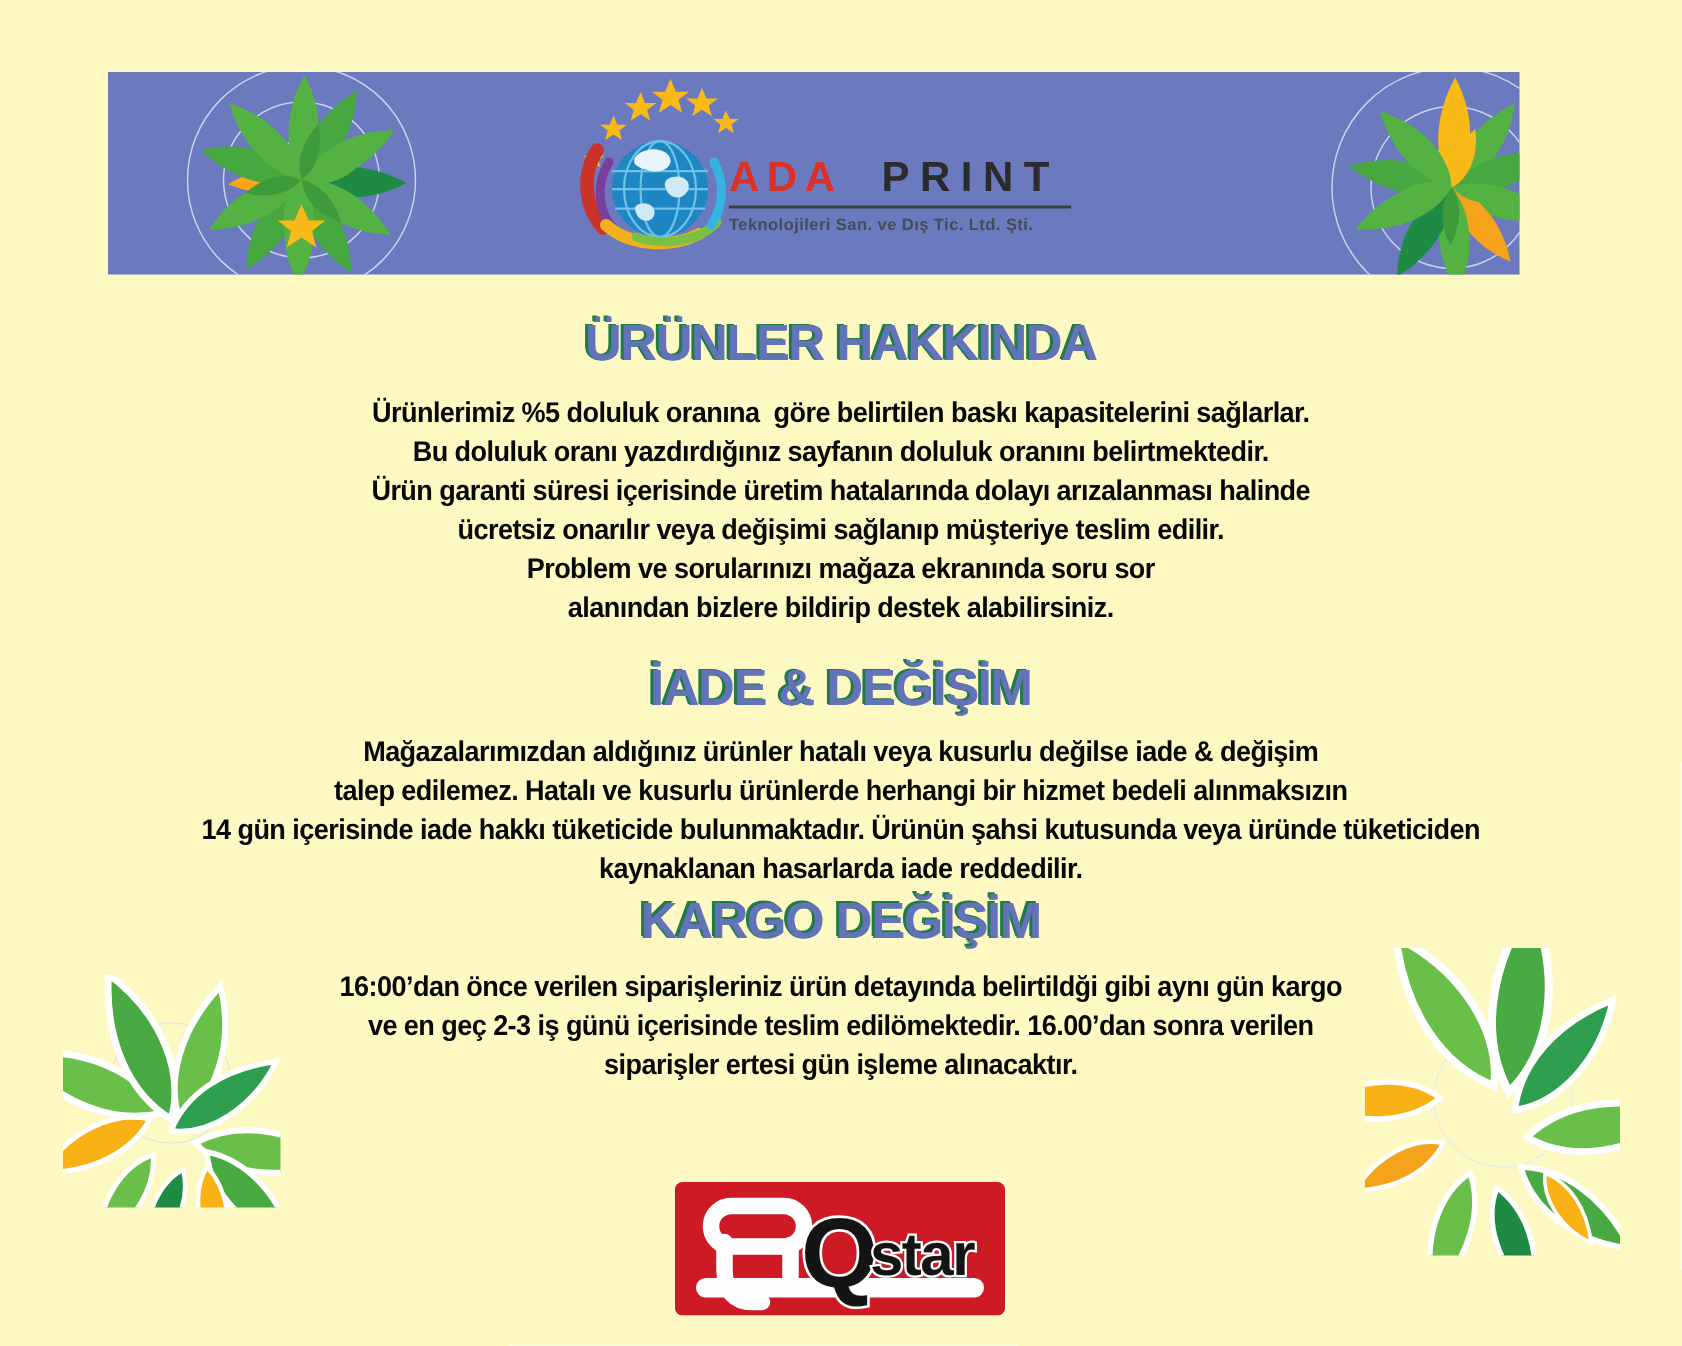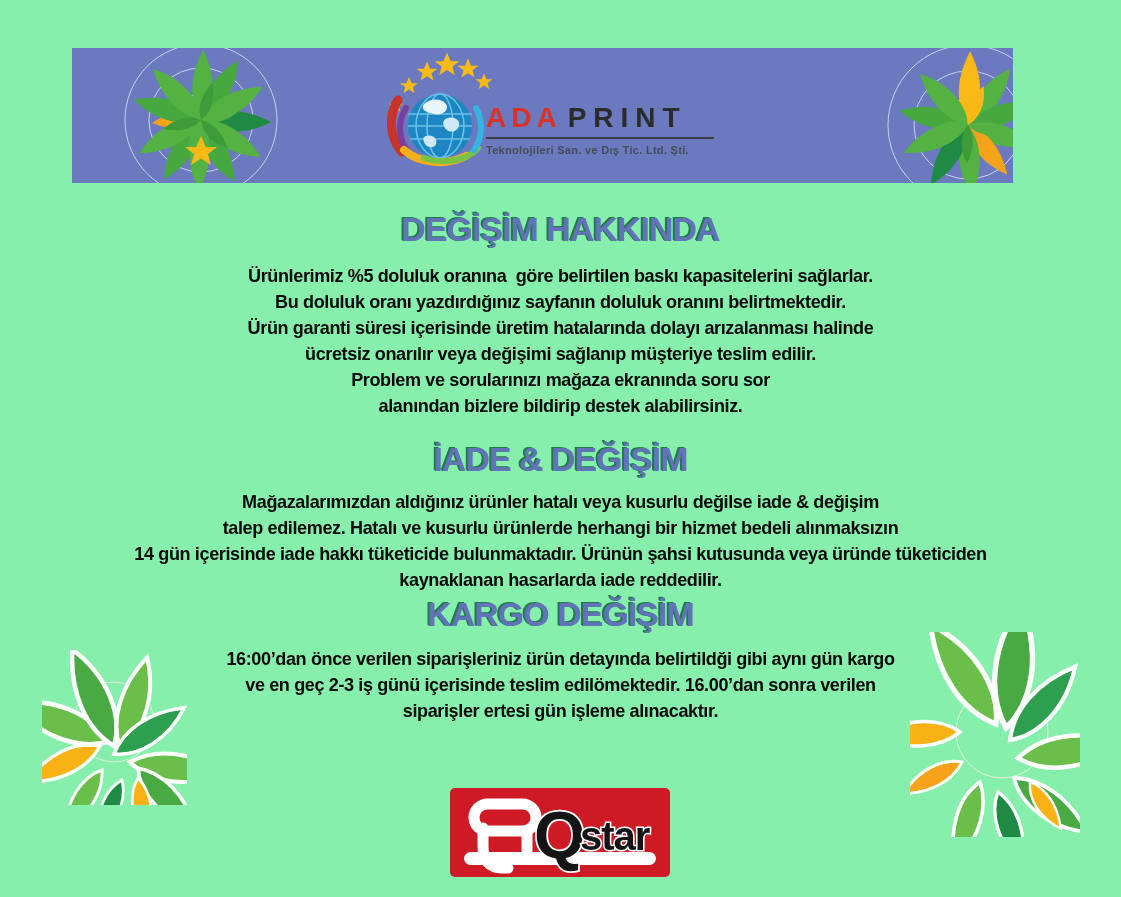--- a/index.html
+++ b/index.html
@@ -1,32 +1,32 @@
 <!DOCTYPE html>
 <html><head>
 <meta charset="utf-8">
 <style>
   html,body { margin:0; padding:0; background:#ffffff; }
   .page {
-    position:relative; width:1121px; height:897px; background:#86efac;
+    position:relative; width:1121px; height:897px; background:#fef9c3;
     font-family:"Liberation Sans", sans-serif; overflow:hidden;
   }
   
   .banner {
     position:absolute; left:72px; top:48px; width:941px; height:135px;
     background:#6b79bf; overflow:hidden;
   }
   .orn { position:absolute; pointer-events:none; }
   .logo-wordmark { position:absolute; left:414px; top:54px; width:240px; }
   .brand-line { display:flex; align-items:baseline; white-space:nowrap; }
   .brand-ada {
     font-size:28px; font-weight:bold; color:#da3226; letter-spacing:5px;
   }
   .brand-print {
-    font-size:28px; font-weight:bold; color:#2b2b2b; letter-spacing:7px; margin-left:6px;
+    font-size:28px; font-weight:bold; color:#2b2b2b; letter-spacing:7px; margin-left:26px;
   }
   .brand-rule { width:228px; height:2px; background:#3a3f46; margin-top:3px; }
   .brand-subtitle {
     font-size:11px; font-weight:bold; color:#454c55; margin-top:5px;
     letter-spacing:0.3px; white-space:nowrap;
   }
   
   .heading {
     position:absolute; left:0; width:100%; text-align:center;
     font-size:34px; font-weight:bold; letter-spacing:-1px;
@@ -145,21 +145,21 @@
     <div class="logo-wordmark">
       <div class="brand-line">
         <span class="brand-ada">ADA</span>
         <span class="brand-print">PRINT</span>
       </div>
       <div class="brand-rule"></div>
       <div class="brand-subtitle">Teknolojileri San. ve Dış Tic. Ltd. Şti.</div>
     </div>
   </div>
 
-  <div class="heading heading-1">DEĞİŞİM HAKKINDA</div>
+  <div class="heading heading-1">ÜRÜNLER HAKKINDA</div>
   <div class="para para-1">
     <div class="line">Ürünlerimiz %5 doluluk oranına  göre belirtilen baskı kapasitelerini sağlarlar.</div>
     <div class="line">Bu doluluk oranı yazdırdığınız sayfanın doluluk oranını belirtmektedir.</div>
     <div class="line">Ürün garanti süresi içerisinde üretim hatalarında dolayı arızalanması halinde</div>
     <div class="line">ücretsiz onarılır veya değişimi sağlanıp müşteriye teslim edilir.</div>
     <div class="line">Problem ve sorularınızı mağaza ekranında soru sor</div>
     <div class="line">alanından bizlere bildirip destek alabilirsiniz.</div>
   </div>
 
   <div class="heading heading-2">İADE &amp; DEĞİŞİM</div>

